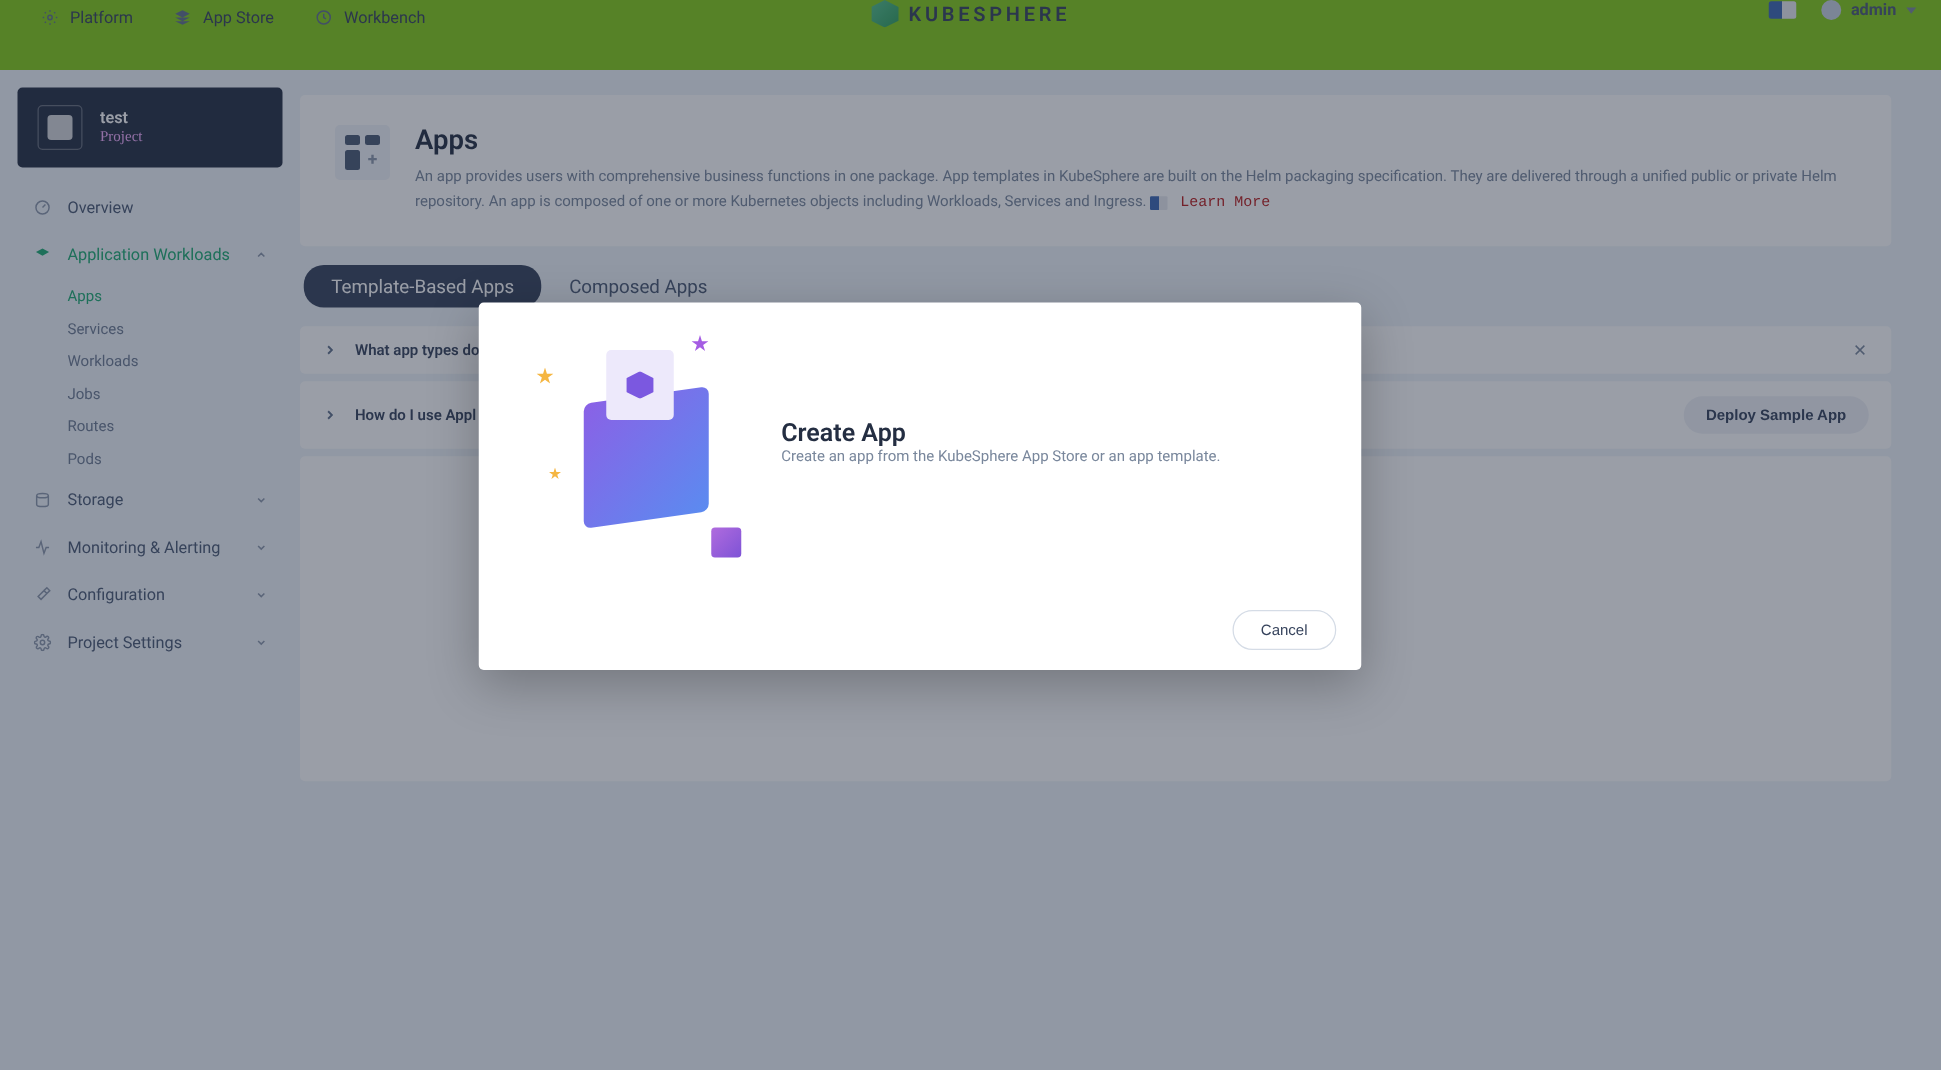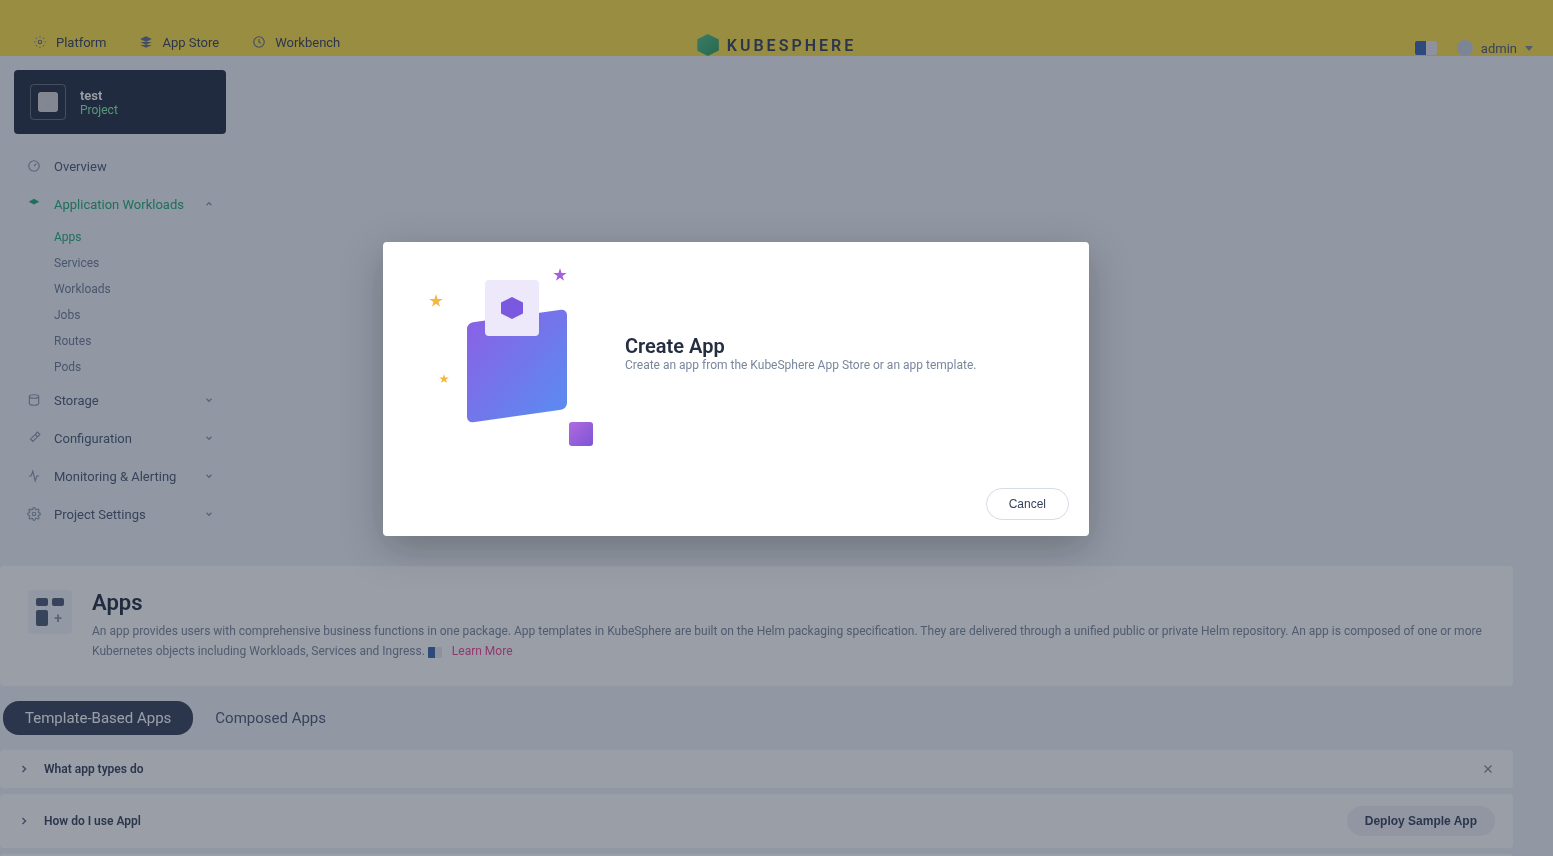--- a/index.html
+++ b/index.html
@@ -9,23 +9,23 @@
     width: 1553px;
     height: 856px;
     position: relative;
     overflow: hidden;
     color: #242e42;
   }
 
   
   .topbar {
     height: 56px;
-    background: #fde047;
+    background: #84cc16;
     display: flex;
-    align-items: flex-end;
+    align-items: flex-start;
     padding: 0 20px;
     position: relative;
   }
   .topbar-left { display: flex; gap: 8px; }
   .top-btn {
     display: flex;
     align-items: center;
     gap: 8px;
     padding: 6px 12px;
     font-size: 13px;
@@ -51,21 +51,21 @@
   }
   .logo-mark {
     width: 22px; height: 22px;
     background: linear-gradient(135deg,#54c18d,#2e9e5b);
     clip-path: polygon(50% 0%,100% 25%,100% 75%,50% 100%,0% 75%,0% 25%);
     position: relative;
   }
   .topbar-right {
     margin-left: auto;
     display: flex; align-items: center; gap: 20px;
-    font-size: 13px; color:#4a5974;
+    font-size: 13px; color:#4a5974;font-weight:bold;
   }
   .language-badge {
     width: 22px; height: 14px;
     background: linear-gradient(90deg,#3b67b3 50%,#e7e9ef 50%);
     border-radius: 2px;
   }
   .user-area { display:flex; align-items:center; gap:8px; cursor:pointer;}
   .avatar-mini {
     width:16px;height:16px;border-radius:50%;
     background:#c7d1e0;
@@ -74,21 +74,20 @@
     width:0;height:0;
     border-left:4px solid transparent;
     border-right:4px solid transparent;
     border-top:5px solid #79879c;
   }
 
   
   .layout {
     display:flex;
     height: calc(100% - 56px);
-    flex-direction: column;
   }
   .sidebar {
     width: 240px;
     padding: 14px;
   }
   .project-card {
     background:#242e42;
     color:#fff;
     border-radius:4px;
     padding: 14px 16px;
@@ -102,21 +101,21 @@
     border:1px solid rgba(255,255,255,.3);
     border-radius:4px;
     display:flex;align-items:center;justify-content:center;
   }
   .project-icon-inner{
     width:20px;height:20px;
     background:rgba(255,255,255,.8);
     border-radius:3px;
   }
   .project-title{font-size:13px;font-weight:600;}
-  .project-sub{font-size:12px;color:#86efac;}
+  .project-sub{font-size:12px;color:#f0abfc;font-family:Liberation Serif, serif;}
 
   .nav-list{display:flex;flex-direction:column;gap:2px;}
   .nav-item{
     display:flex;align-items:center;gap:12px;
     padding:10px 12px;
     font-size:13px;color:#4a5974;
     cursor:pointer;
     border-radius:4px;
     position:relative;
   }
@@ -166,21 +165,21 @@
     padding:8px;
   }
   .apps-badge div{background:#4a5974;border-radius:2px;}
   .apps-badge div:last-child{
     background:none;
     display:flex;align-items:center;justify-content:center;
     color:#8b97ab;font-size:14px;font-weight:700;
   }
   .apps-title{font-size:22px;font-weight:600;margin-bottom:6px;}
   .apps-desc{font-size:12px;color:#79879c;line-height:1.7;}
-  .learn-more{color:#ec4899;text-decoration:none;margin-left:6px;}
+  .learn-more{color:#b91c1c;text-decoration:none;margin-left:6px;font-family:Liberation Mono, monospace;}
   .book-icon{
     display:inline-block;width:14px;height:11px;margin-right:4px;
     background:linear-gradient(90deg,#3b67b3 50%,#e7e9ef 50%);
     border-radius:1px;vertical-align:middle;
   }
 
   .tabs-header{
     display:flex;gap:0;
     margin-bottom:12px;
   }
@@ -403,38 +402,38 @@
         <span class="expand">
           <svg width="10" height="10" viewBox="0 0 24 24" fill="none" stroke="currentColor" stroke-width="3">
               <path d="M6 9l6 6 6-6"></path>
             </svg>
         </span>
       </div>
 
       <div class="nav-item">
         <span class="nicon">
           <svg width="14" height="14" viewBox="0 0 24 24" fill="none" stroke="currentColor" stroke-width="2">
-              <path d="M14 6l4 4-8 8-4-4 8-8zM14 6l4-4 4 4-4 4"></path>
-            </svg>
-        </span>
-        <span>Configuration</span>
+              <path d="M3 12h4l3-8 4 16 3-8h4"></path>
+            </svg>
+        </span>
+        <span>Monitoring &amp; Alerting</span>
         <span class="expand">
           <svg width="10" height="10" viewBox="0 0 24 24" fill="none" stroke="currentColor" stroke-width="3">
               <path d="M6 9l6 6 6-6"></path>
             </svg>
         </span>
       </div>
 
       <div class="nav-item">
         <span class="nicon">
           <svg width="14" height="14" viewBox="0 0 24 24" fill="none" stroke="currentColor" stroke-width="2">
-              <path d="M3 12h4l3-8 4 16 3-8h4"></path>
-            </svg>
-        </span>
-        <span>Monitoring &amp; Alerting</span>
+              <path d="M14 6l4 4-8 8-4-4 8-8zM14 6l4-4 4 4-4 4"></path>
+            </svg>
+        </span>
+        <span>Configuration</span>
         <span class="expand">
           <svg width="10" height="10" viewBox="0 0 24 24" fill="none" stroke="currentColor" stroke-width="3">
               <path d="M6 9l6 6 6-6"></path>
             </svg>
         </span>
       </div>
 
       <div class="nav-item">
         <span class="nicon">
           <svg width="14" height="14" viewBox="0 0 24 24" fill="none" stroke="currentColor" stroke-width="2">

